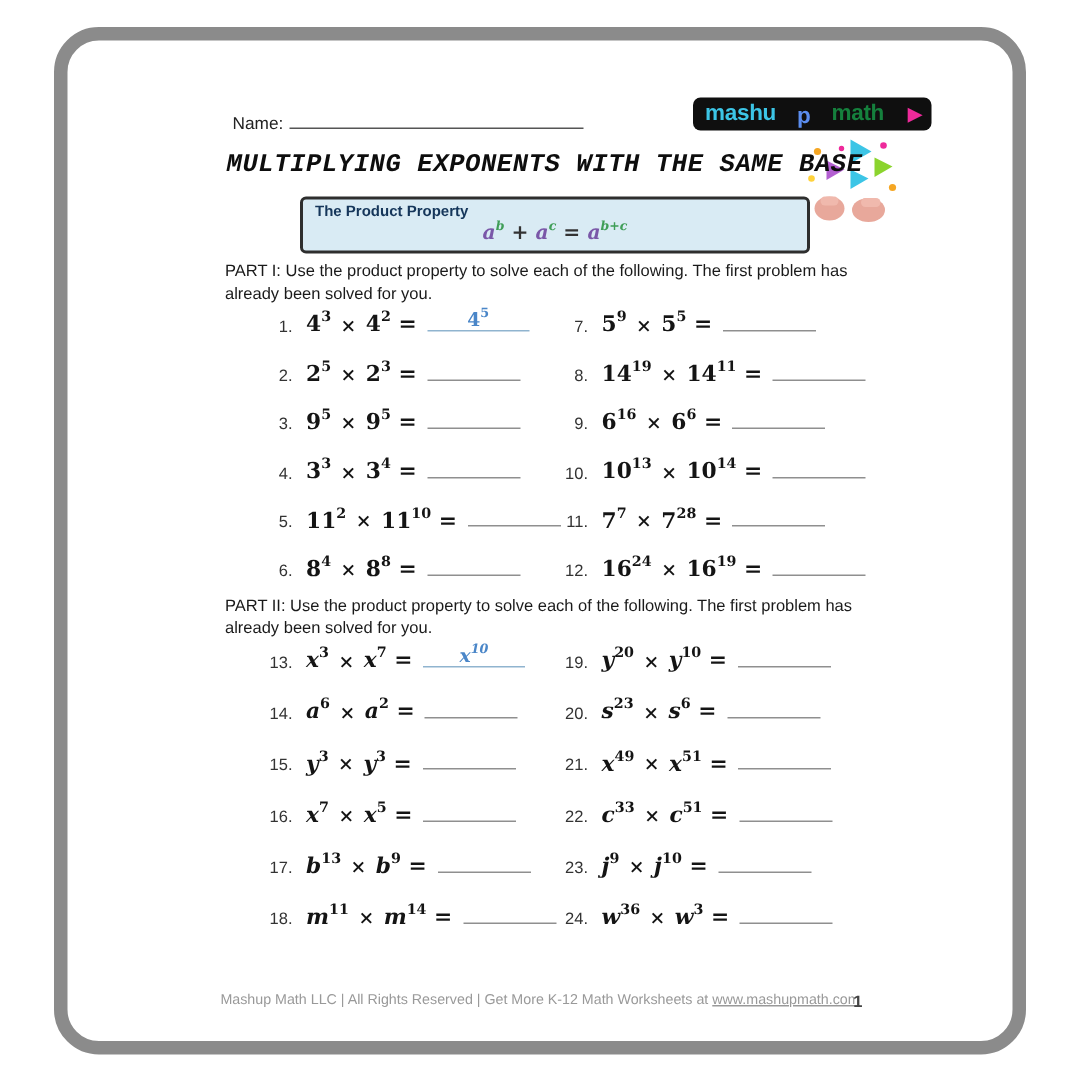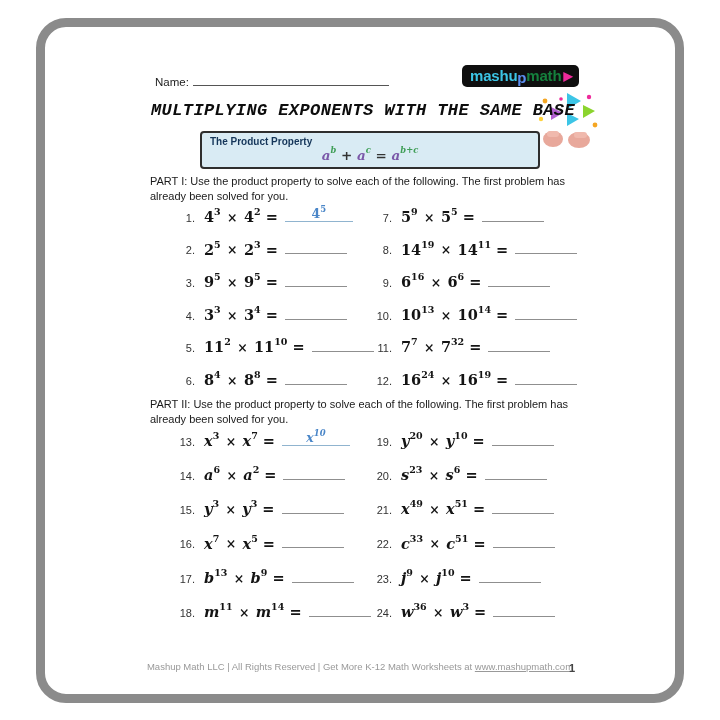--- a/index.html
+++ b/index.html
@@ -6,21 +6,21 @@
   .stage{position:relative;width:720px;height:720px;background:#ffffff;overflow:hidden;
          font-family:"Liberation Sans",sans-serif;}
   .sheet{position:absolute;left:36px;top:18px;width:648px;height:685px;box-sizing:border-box;
          border:9px solid #8b8b8b;border-radius:30px;background:#fff;}
   
   .name-row{position:absolute;left:110px;top:46px;font-size:11.5px;color:#222;}
   .name-line{display:inline-block;width:196px;border-bottom:1.4px solid #555;height:12px;margin-left:4px;}
   
   .logo{position:absolute;left:417px;top:38px;background:#0f0f0f;border-radius:5px;
         padding:3px 7px 4px 8px;font-weight:bold;font-size:15px;letter-spacing:-0.2px;
-        display:flex;align-items:center;line-height:1;}
+        display:flex;align-items:center;line-height:1;gap:14px;}
   .logo .t1{color:#3cc5e6;}
   .logo .t2{color:#5b8def;position:relative;top:2px;}
   .logo .t3{color:#15803d;}
   .logo .play{color:#ee2a9b;font-size:12px;margin-left:2px;}
   .deco{position:absolute;left:492px;top:64px;}
   
   .title{position:absolute;left:106px;top:74px;font-size:17px;font-weight:bold;font-style:italic;
          letter-spacing:0.4px;color:#0d0d0d;white-space:nowrap;font-family:Liberation Mono, monospace;}
   
   .prop-box{position:absolute;left:155px;top:104px;width:340px;height:38px;box-sizing:border-box;
@@ -165,21 +165,21 @@
             <span class="pexpr"><span class="base">6</span><sup>16</sup><span class="times"> × </span><span class="base">6</span><sup>6</sup><span> =</span></span>
             <span class="blank"></span>
           </div>
           <div class="prob-row">
             <span class="pnum">10.</span>
             <span class="pexpr"><span class="base">10</span><sup>13</sup><span class="times"> × </span><span class="base">10</span><sup>14</sup><span> =</span></span>
             <span class="blank"></span>
           </div>
           <div class="prob-row">
             <span class="pnum">11.</span>
-            <span class="pexpr"><span class="base">7</span><sup>7</sup><span class="times"> × </span><span class="base">7</span><sup>32</sup><span> =</span></span>
+            <span class="pexpr"><span class="base">7</span><sup>7</sup><span class="times"> × </span><span class="base">7</span><sup>28</sup><span> =</span></span>
             <span class="blank"></span>
           </div>
           <div class="prob-row">
             <span class="pnum">12.</span>
             <span class="pexpr"><span class="base">16</span><sup>24</sup><span class="times"> × </span><span class="base">16</span><sup>19</sup><span> =</span></span>
             <span class="blank"></span>
           </div>
         </div>
     </div>
 

